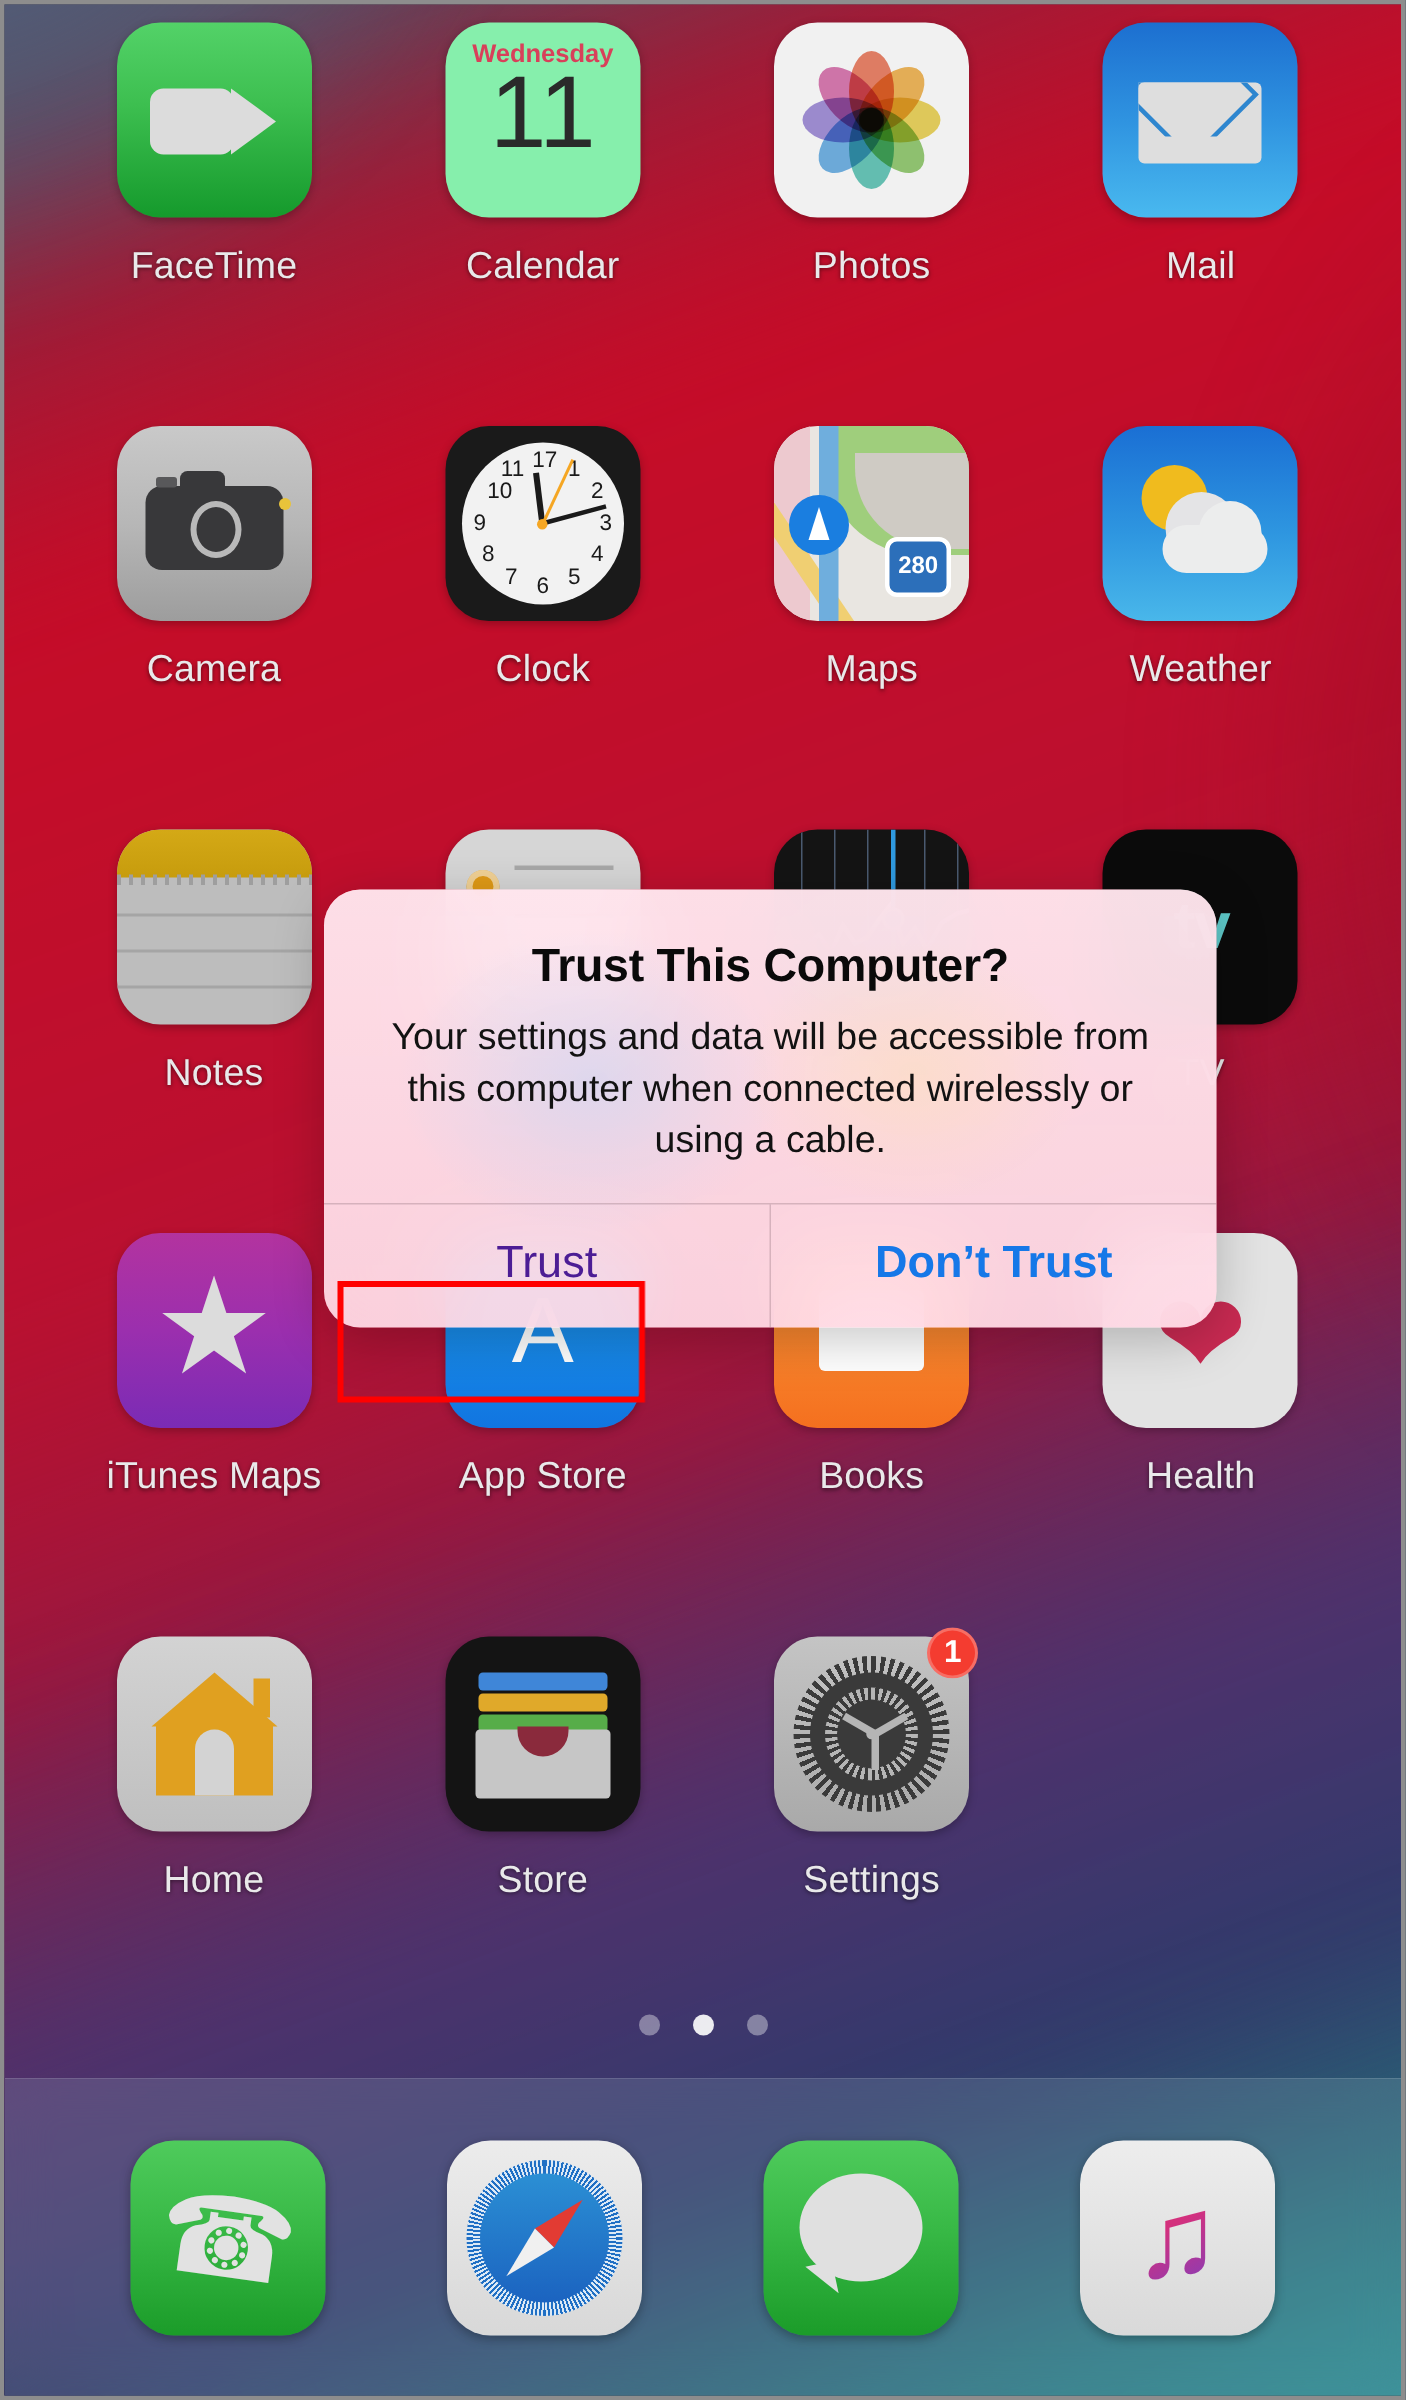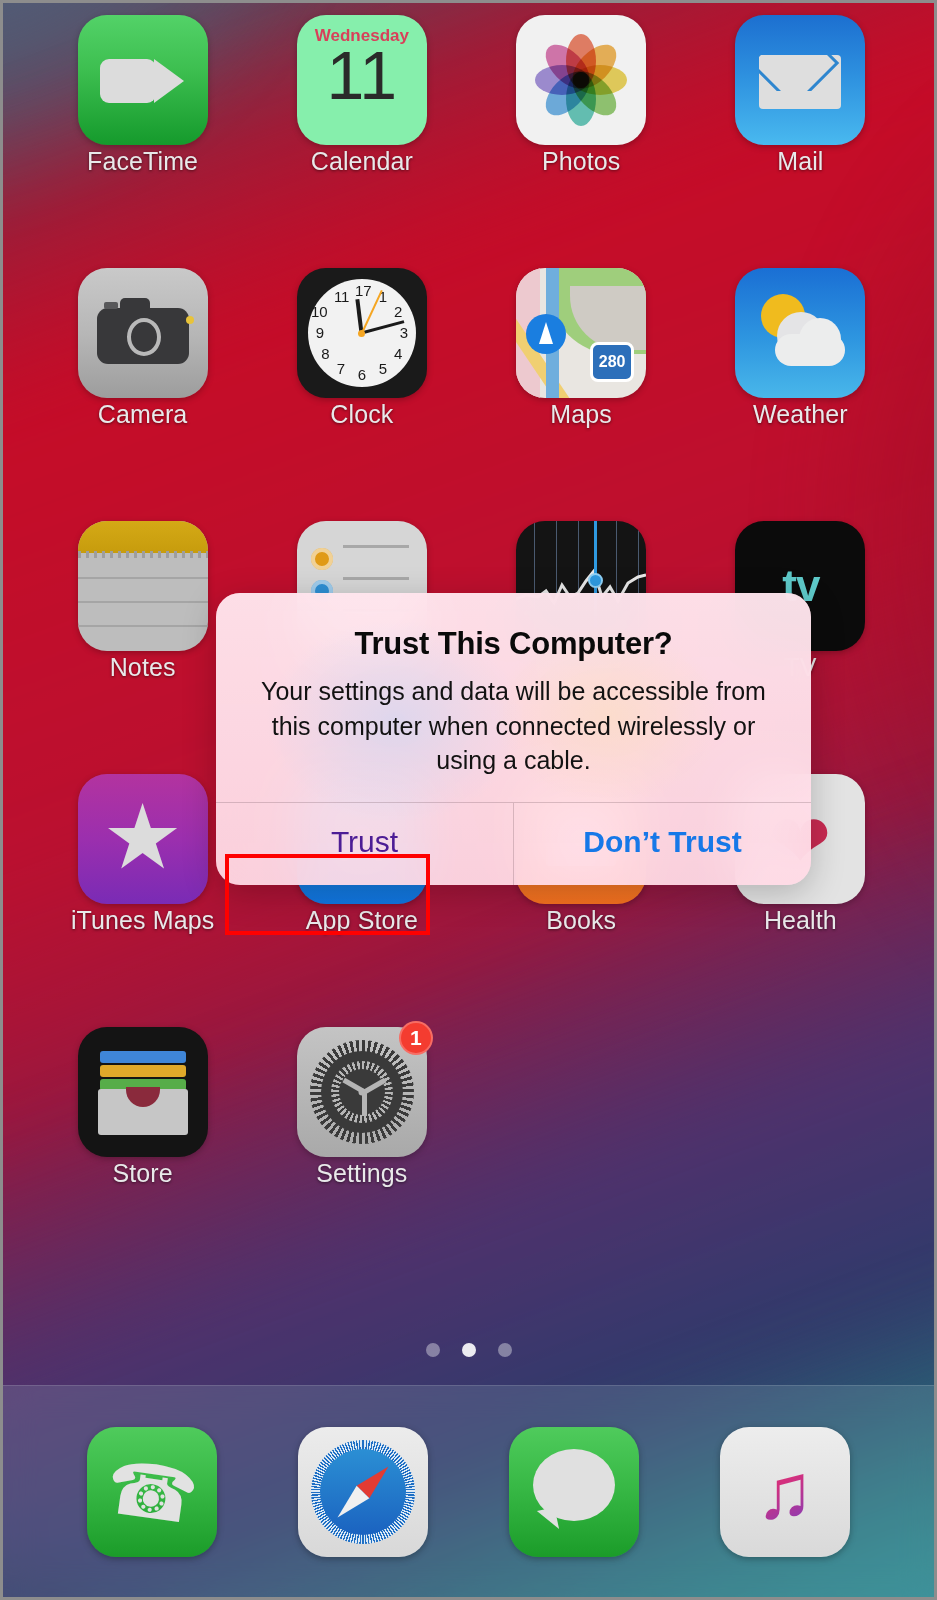--- a/index.html
+++ b/index.html
@@ -79,21 +79,21 @@
   .cell.empty { visibility: hidden; }
   .tile {
     position: relative;
     width: 130px; height: 130px;
     border-radius: 29px;
     overflow: hidden;
     box-shadow: 0 2px 6px rgba(0,0,0,.25);
     flex: none;
   }
   .app-label {
-    margin-top: 2px;
+    margin-top: 18px;
     font-size: 25px;
     color: #e9e9ea;
     text-shadow: 0 1px 3px rgba(0,0,0,.55);
     white-space: nowrap;
     letter-spacing: .1px;
   }
 
   
   .ic-facetime { background: linear-gradient(180deg,#53d268 0%,#3dbf50 42%,#159a2c 100%); }
   .ft-body { position:absolute; left:22px; top:44px; width:56px; height:44px; background:#dcdcdc; border-radius:9px; }
@@ -375,21 +375,21 @@
           <div class="clk-num" style="left:58px;top:14px;width:14px;text-align:center">17</div>
           <div class="clk-num" style="left:79px;top:19.626933041053576px;width:14px;text-align:center">1</div>
           <div class="clk-num" style="left:94.37306695894642px;top:35px;width:14px;text-align:center">2</div>
           <div class="clk-num" style="left:100px;top:56px;width:14px;text-align:center">3</div>
           <div class="clk-num" style="left:94.37306695894642px;top:77px;width:14px;text-align:center">4</div>
           <div class="clk-num" style="left:79px;top:92.37306695894642px;width:14px;text-align:center">5</div>
           <div class="clk-num" style="left:58px;top:98px;width:14px;text-align:center">6</div>
           <div class="clk-num" style="left:37.000000000000014px;top:92.37306695894642px;width:14px;text-align:center">7</div>
           <div class="clk-num" style="left:21.626933041053576px;top:77px;width:14px;text-align:center">8</div>
           <div class="clk-num" style="left:16px;top:56px;width:14px;text-align:center">9</div>
-          <div class="clk-num" style="left:14px;top:35px;width:14px;text-align:right">10</div>
+          <div class="clk-num" style="left:28px;top:35px;width:14px;text-align:right">10</div>
           <div class="clk-num" style="left:36.999999999999986px;top:19.62693304105359px;width:14px;text-align:center">11</div>
           <div class="clk-hand" style="width:3.5px;height:34px;margin-left:-1.75px;transform:rotate(173deg);transform-origin:50% 0"></div>
           <div class="clk-hand" style="width:3px;height:44px;margin-left:-1.5px;transform:rotate(255deg);transform-origin:50% 0"></div>
           <div class="clk-hand clk-sec" style="width:2px;height:47px;margin-left:-1px;transform:rotate(205deg);transform-origin:50% 0"></div>
           <div class="clk-pin"></div>
         </div>
         <div class="app-label">Clock</div>
       </div>
       <div class="cell">
         <div class="tile ic-maps">
@@ -473,20 +473,29 @@
         <div class="tile ic-books">
           <div class="bk"></div>
         </div>
         <div class="app-label">Books</div>
       </div>
       <div class="cell">
         <div class="tile ic-health">
           <div class="hl-heart">❤</div>
         </div>
         <div class="app-label">Health</div>
+      </div>
+      <div class="cell">
+        <div class="tile ic-home">
+          <div class="hm-chim"></div>
+          <div class="hm-roof"></div>
+          <div class="hm-body"></div>
+          <div class="hm-door"></div>
+        </div>
+        <div class="app-label">Home</div>
       </div>
       <div class="cell">
         <div class="tile ic-wallet">
           <div class="wl-card" style="top:24px;background:#3f86d8"></div>
           <div class="wl-card" style="top:38px;background:#e0a92a"></div>
           <div class="wl-card" style="top:52px;background:#57ad49"></div>
           <div class="wl-pocket"></div>
           <div class="wl-notch"></div>
         </div>
         <div class="app-label">Store</div>

